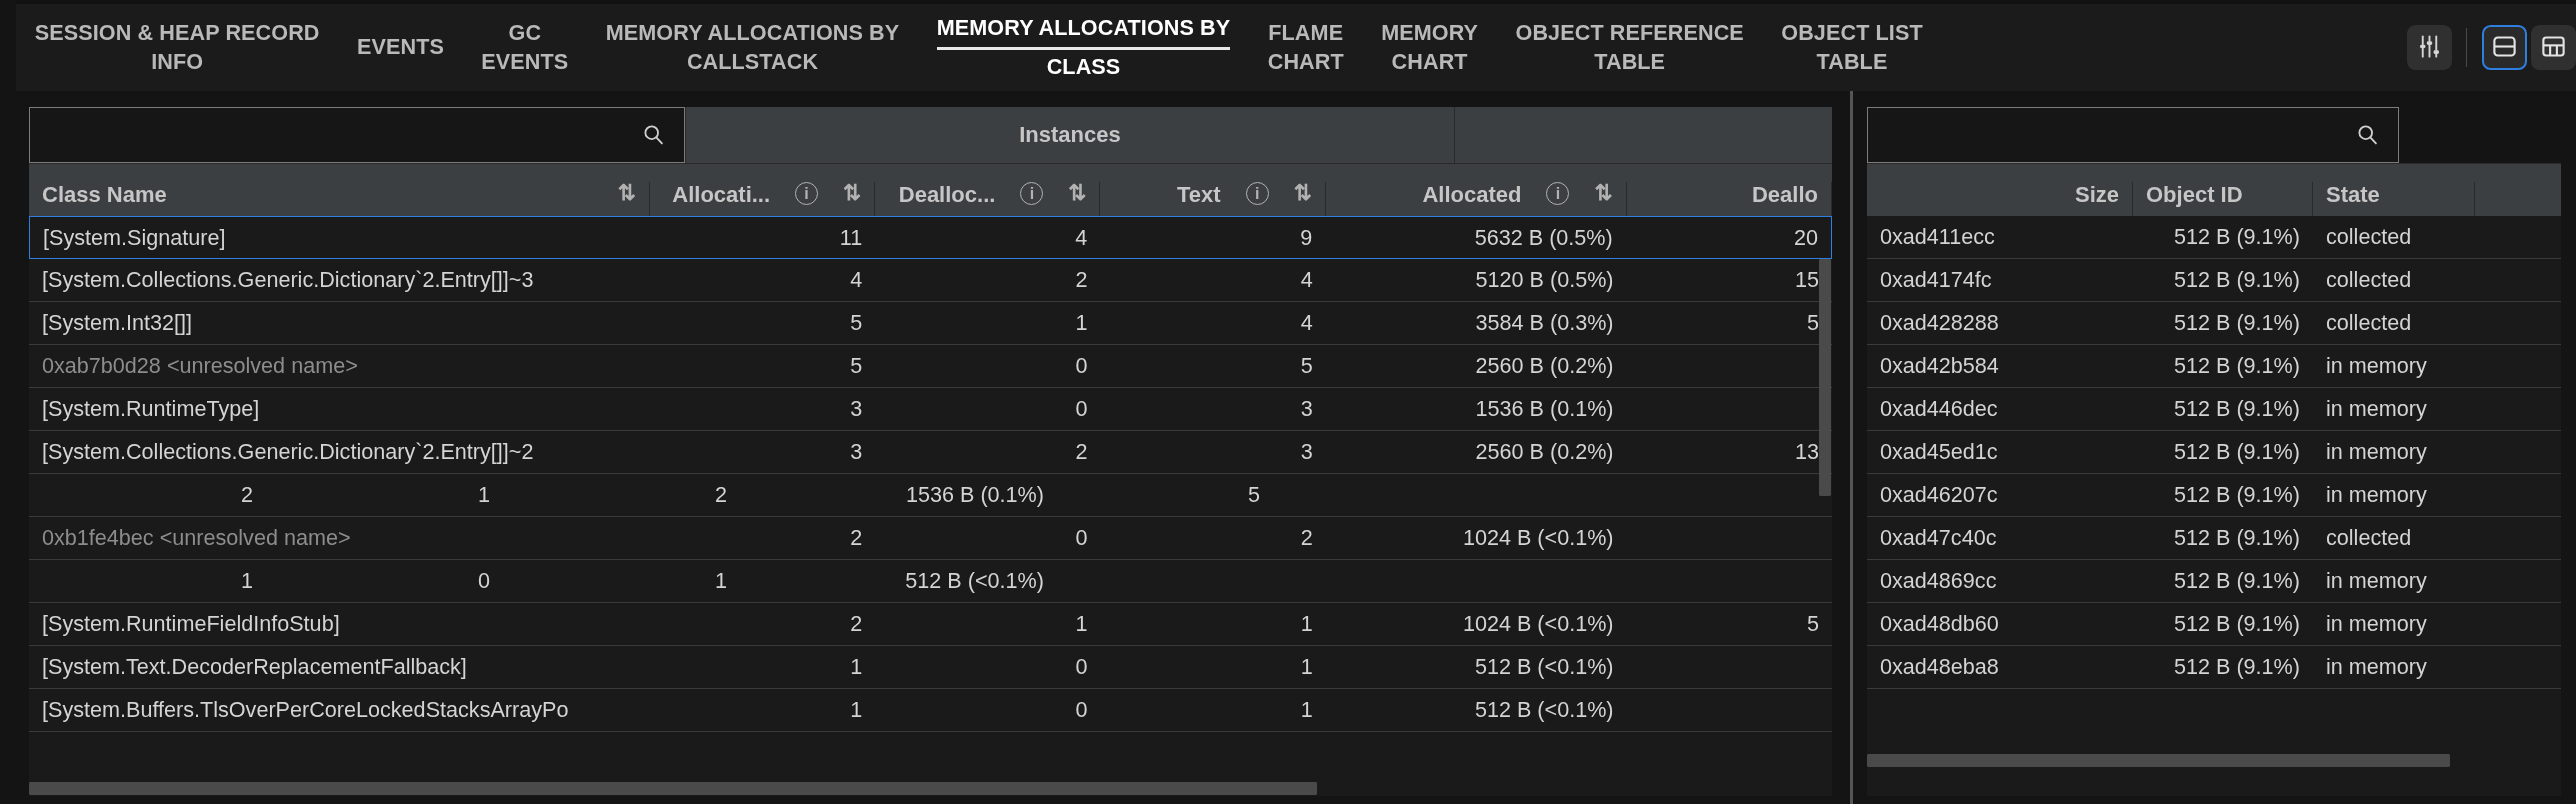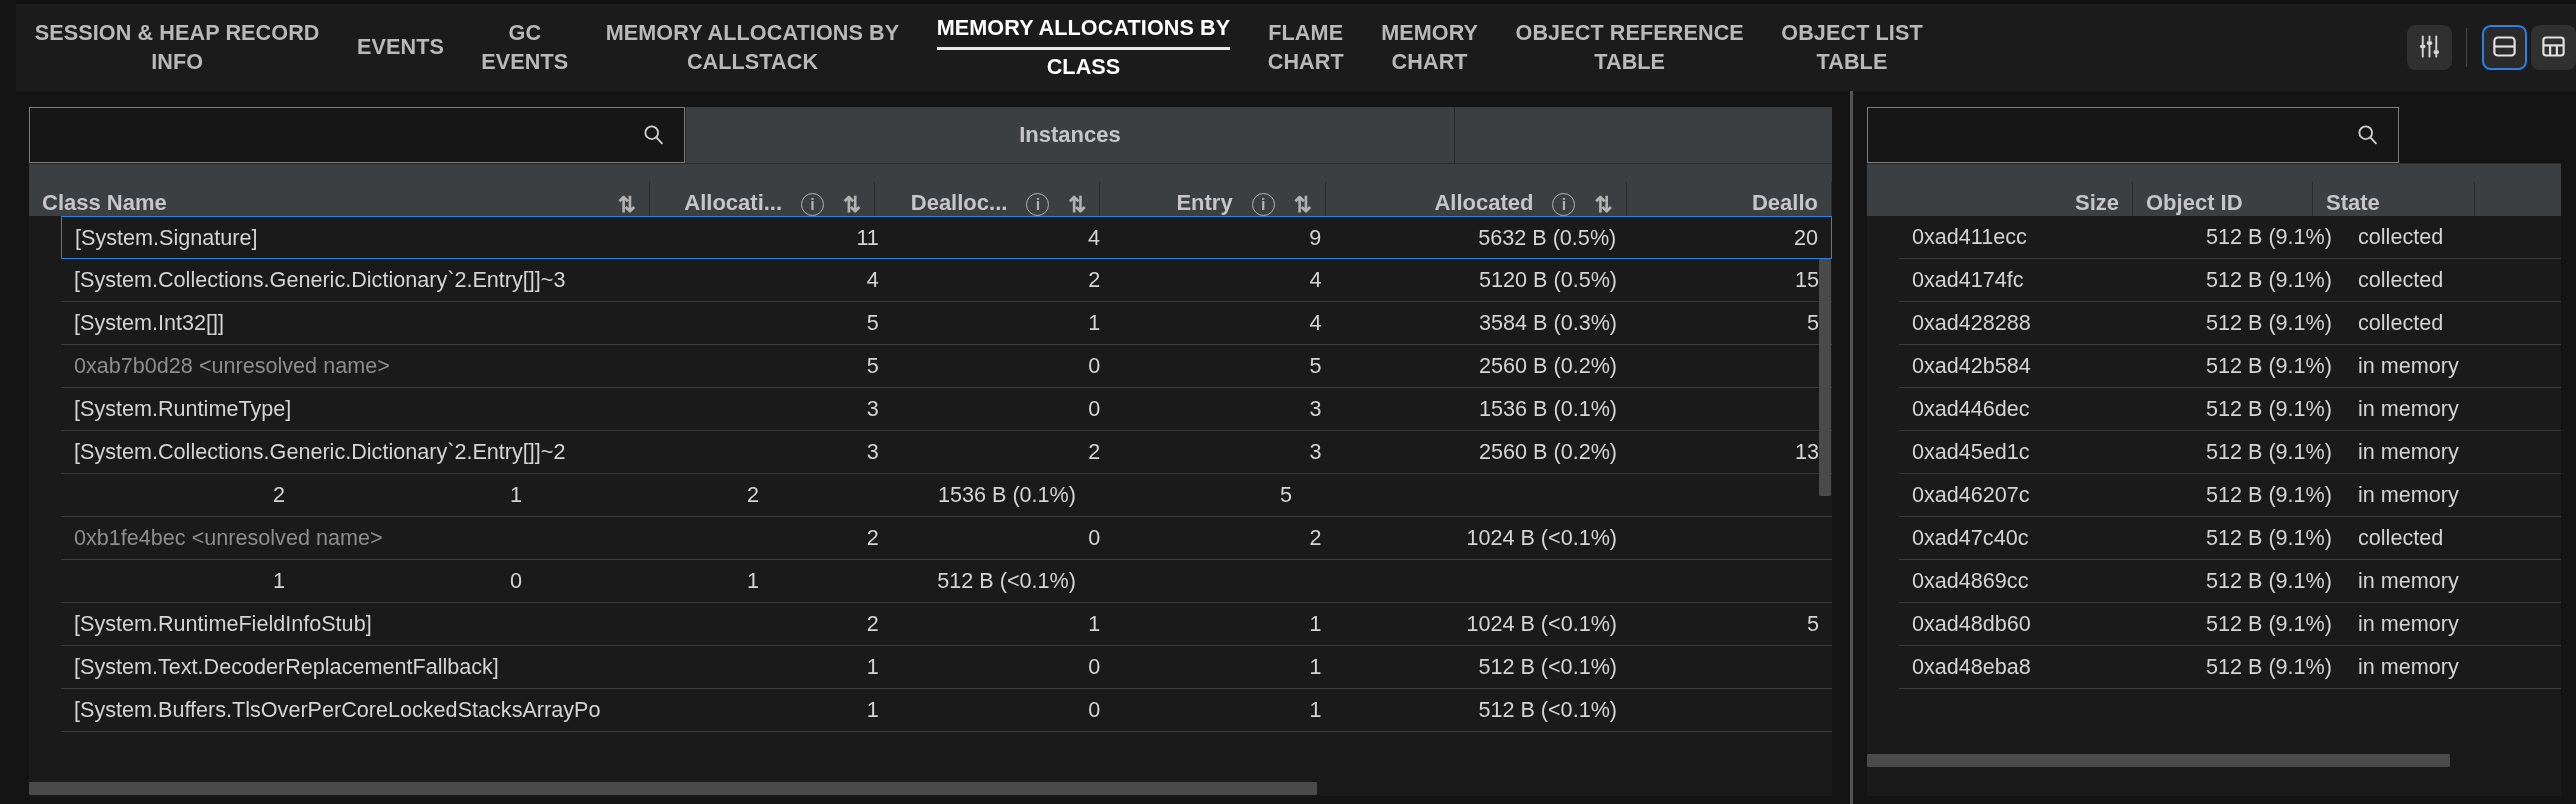--- a/index.html
+++ b/index.html
@@ -127,22 +127,22 @@
 
   
   .colhead-row {
     display: flex;
     height: 53px;
     background: #3c3f41;
     border-top: 0.7px solid #2a2a2a;
   }
   .colhead {
     display: flex;
-    align-items: flex-end;
-    gap: 19px;
+    align-items: flex-start;
+    gap: 25px;
     padding: 0 13px;
     color: #c6c6c6;
     font-size: 22px;
     font-weight: 700;
     white-space: nowrap;
     border-right: 0.7px solid #2a2a2a;
     cursor: pointer;
     overflow: hidden;
     margin-top: 18px;
   }
@@ -161,21 +161,20 @@
   .ico-sort { flex: 0 0 auto; color: #b2b2b2; font-size: 21.6px; line-height: 1; }
 
   
   .tbody { position: relative; background: #1a1a1a; overflow: hidden; }
   .trow {
     display: flex;
     height: 43px;
     align-items: center;
     border-bottom: 0.7px solid #3a3a3a;
     cursor: pointer;
-    margin-left: 32px;
   }
   .trow.selected {
     border: 1.4px solid #2f7fe0;
     border-left: 1.4px solid #2f7fe0;
   }
   .tcell {
     padding: 0 13px;
     color: #d4d4d4;
     font-size: 21.6px;
     white-space: nowrap;
@@ -355,21 +354,21 @@
           <span>Allocati...</span>
           <span class="ico-info">i</span>
           <span class="ico-sort">⇅</span>
         </div>
         <div class="colhead right c-deall">
           <span>Dealloc...</span>
           <span class="ico-info">i</span>
           <span class="ico-sort">⇅</span>
         </div>
         <div class="colhead right c-peak">
-          <span>Entry</span>
+          <span>Text</span>
           <span class="ico-info">i</span>
           <span class="ico-sort">⇅</span>
         </div>
         <div class="colhead right c-allocd">
           <span>Allocated</span>
           <span class="ico-info">i</span>
           <span class="ico-sort">⇅</span>
         </div>
         <div class="colhead right c-deallb">
           <span>Deallo</span>

